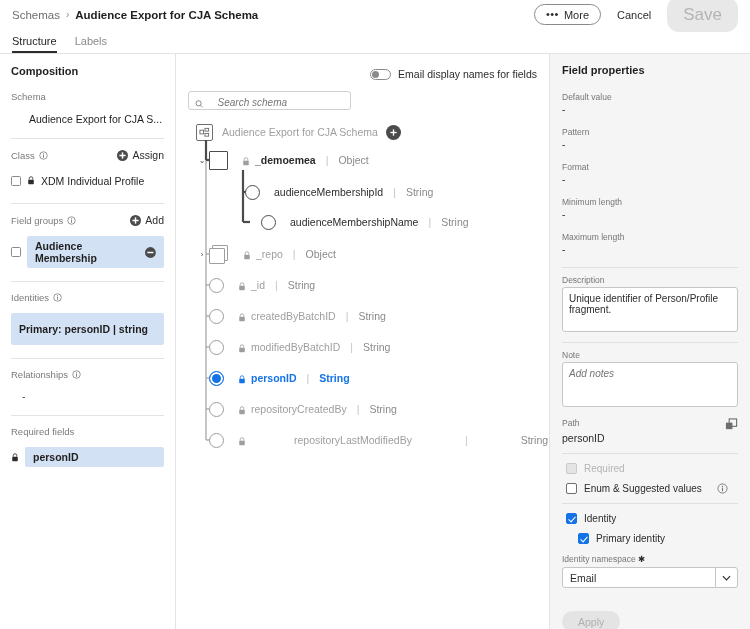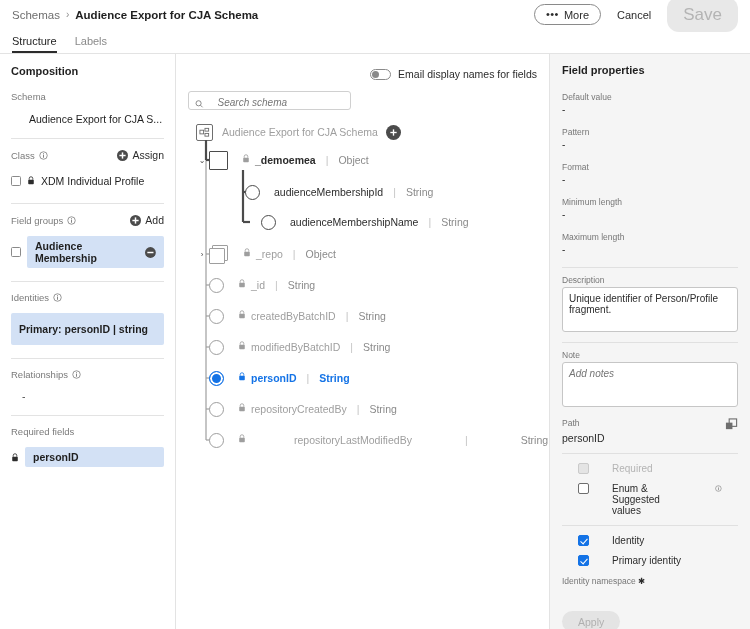--- a/index.html
+++ b/index.html
@@ -132,21 +132,21 @@
   .search input {
     border: none; outline: none; background: transparent;
     font-size: 10px; font-style: italic; color: #8a8a8a;
     font-family: "Liberation Sans", sans-serif; width: 100%;
   }
 
   
   .tree { position: relative; margin-top: 12px; }
   .tree svg.lines { position: absolute; left: 0; top: 0; pointer-events: none; }
   .node { position: absolute; display: flex; align-items: center; height: 20px; }
-  .node .label { font-size: 10.5px; white-space: nowrap; display:flex; align-items:flex-start; gap:5px; }
+  .node .label { font-size: 10.5px; white-space: nowrap; display:flex; align-items:flex-end; gap:5px; }
   .typed { color: #8a8a8a; font-size: 10.5px; }
   .vsep { color: #c4c4c4; margin: 0 5px; }
   .dot {
     width: 15px; height: 15px; border-radius: 50%;
     border: 1.6px solid #4b4b4b; background: #fff;
   }
   .dot.muted { border-color: #9e9e9e; }
   .dot.sel {
     border: 1.6px solid #1473e6; background: #1473e6;
     box-shadow: inset 0 0 0 2px #fff;
@@ -195,21 +195,21 @@
   .rp-hr { height: 1px; background: #e0e0e0; margin: 8px 0 7px 0; }
   .ta {
     width: 100%; border: 1px solid #c6c6c6; border-radius: 3px;
     background: #fff; font-size: 10px; color: #2c2c2c;
     font-family: "Liberation Sans", sans-serif;
     padding: 5px 6px; resize: none; outline: none;
   }
   .ta.notes { font-style: italic; color: #9e9e9e; }
   .path-row { display: flex; align-items: flex-start; }
   .copy-icon { margin-left: auto; width: 13px; height: 13px; cursor: pointer; }
-  .cbrow { display: flex; align-items: flex-start; gap: 23px; margin: 9px 16px; }
+  .cbrow { display: flex; align-items: flex-start; gap: 7px; margin: 9px 4px; }
   .cb {
     width: 11px; height: 11px; border: 1.4px solid #6e6e6e;
     border-radius: 2px; background: #fff; flex: 0 0 11px;
   }
   .cb.dis { border-color: #cacaca; background: #e4e4e4; }
   .cb.on {
     border-color: #1473e6; background: #1473e6; position: relative;
   }
   .cb.on::after {
     content: ""; position: absolute; left: 3px; top: 0.5px;
@@ -617,18 +617,26 @@
 
       <div class="cbrow" style="margin-left:16px;">
         <span class="cb on"></span>
         <span class="cb-label">Primary identity</span>
       </div>
 
       <div class="fl" style="margin-top:10px;">
         <span>Identity namespace</span>
         <span class="req-star">✱</span>
       </div>
+      <div class="select">
+        <span class="val">Email</span>
+        <span class="arrow">
+          <svg width="9" height="6" viewBox="0 0 10 6">
+              <path d="M1 1l4 4 4-4" fill="none" stroke="#2c2c2c" stroke-width="1.3"></path>
+            </svg>
+        </span>
+      </div>
 
       <button class="btn-apply">Apply</button>
     </div>
 
   </div>
 </div>
 
 </body></html>

